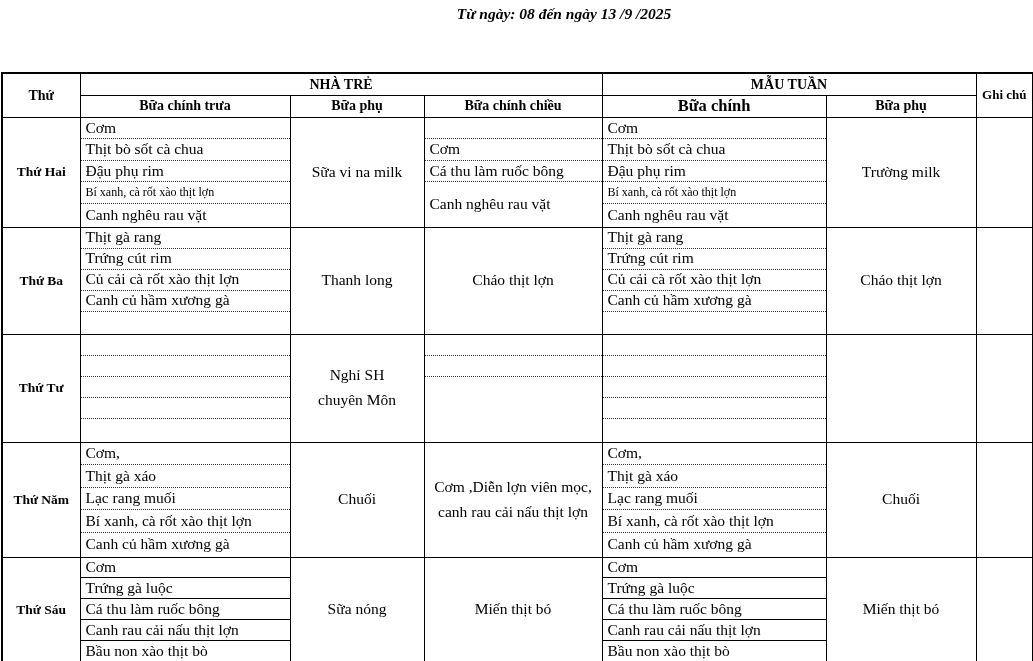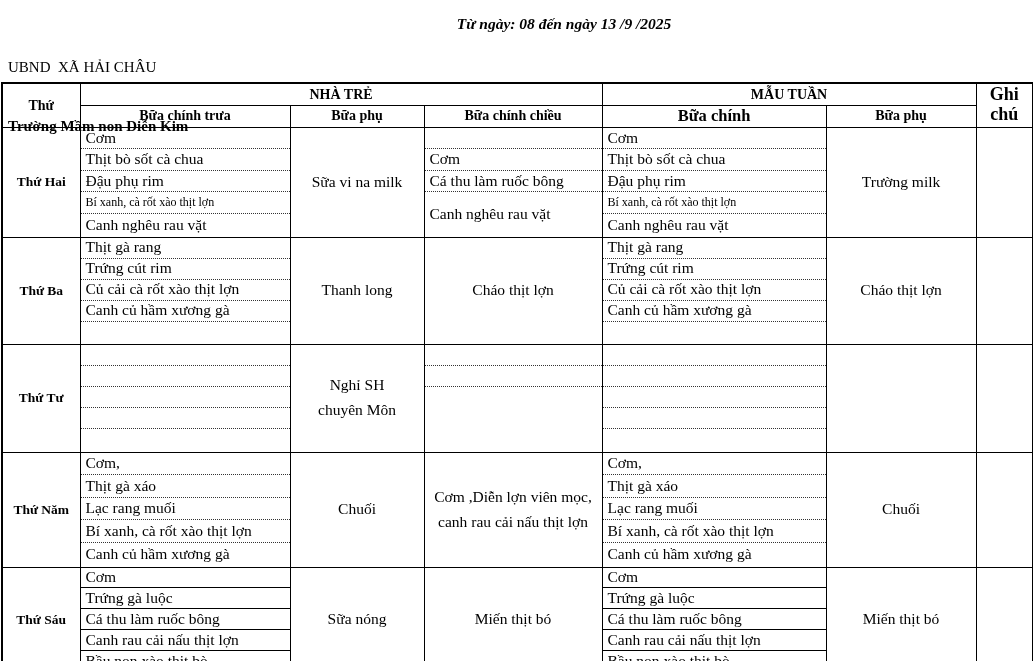--- a/index.html
+++ b/index.html
@@ -4,48 +4,44 @@
 <style>
   html,body{margin:0;padding:0;background:#fff;}
   body{width:1033px;height:661px;overflow:hidden;color:#000;
        font-family:"Liberation Serif","DejaVu Serif",serif;}
   .tophdr{position:relative;height:67px;}
   .org{position:absolute;left:8px;top:3px;font-size:15px;line-height:1.32;white-space:pre;}
   .org-l1{font-weight:normal;}
   .org-l2{font-weight:bold;}
   .title{margin-left:230px;text-align:center;font-weight:bold;font-size:21px;padding-top:7px;}
   .subtitle{margin-left:235px;margin-right:140px;text-align:center;font-weight:bold;
-            font-style:italic;font-size:15.5px;margin-top:15px;}
+            font-style:italic;font-size:15.5px;margin-top:5px;}
   table{border-collapse:collapse;table-layout:fixed;width:1031px;margin-left:1px;
         border:2px solid #000;}
   th,td{border:1px solid #000;padding:0;vertical-align:middle;overflow:hidden;}
   thead tr{height:22px;}
   thead th{font-weight:bold;font-size:14px;text-align:center;line-height:1.1;}
   th.mg-main-sub{font-size:16.5px;}
-  th.note-h{font-size:18px;}
+  th.note-h{font-size:13px;}
   td.day-cell{font-weight:bold;font-size:13.5px;text-align:center;}
   td.listtd{vertical-align:top;margin-top:9px;}
   .list{display:flex;flex-direction:column;}
   .itemrow{box-sizing:border-box;display:flex;align-items:center;padding-left:5px;
            font-size:15.5px;line-height:1.05;overflow:hidden;flex:0 0 auto;}
   .itemrow.sm{font-size:12px;}
   .sep-dotted .itemrow{border-bottom:1px dotted #333;}
   .sep-solid  .itemrow{border-bottom:1px solid #000;}
   .list .itemrow:last-child{border-bottom:none;}
   td.side{text-align:center;font-size:15.5px;white-space:pre-line;line-height:1.6;
           padding:0 7px;}
 </style>
 </head>
 <body>
 
 <div class="tophdr">
-  <div class="org">
-    <div class="org-l1">UBND  XÃ HẢI CHÂU</div>
-    <div class="org-l2">Trường Mầm non Diễn Kim</div>
-  </div>
   <div class="subtitle">Từ ngày: 08 đến ngày 13 /9 /2025</div>
 </div>
 
 <table>
   <colgroup>
     <col style="width:78px">
       <col style="width:210px">
       <col style="width:134px">
     <col style="width:178px">
       <col style="width:224px">

